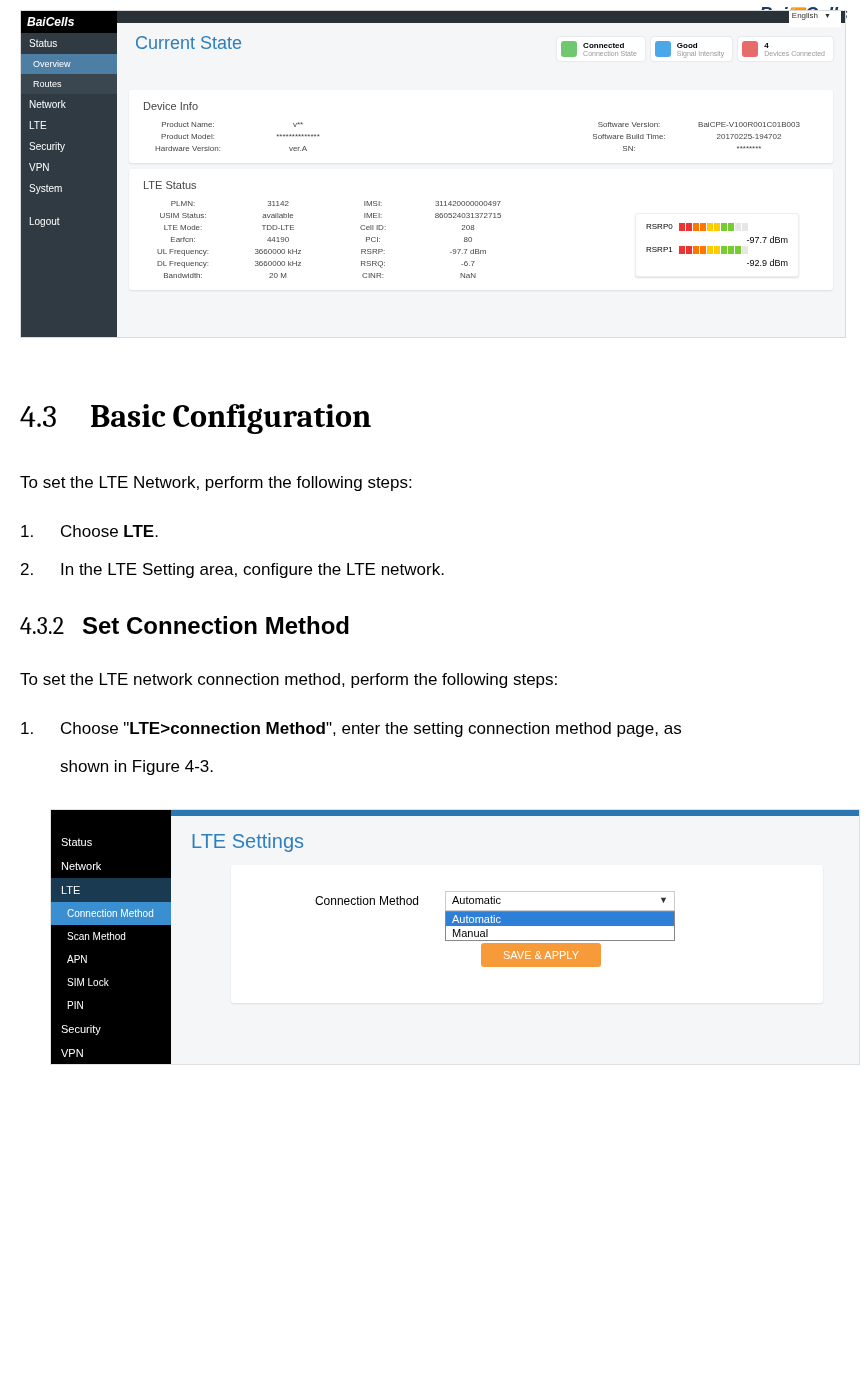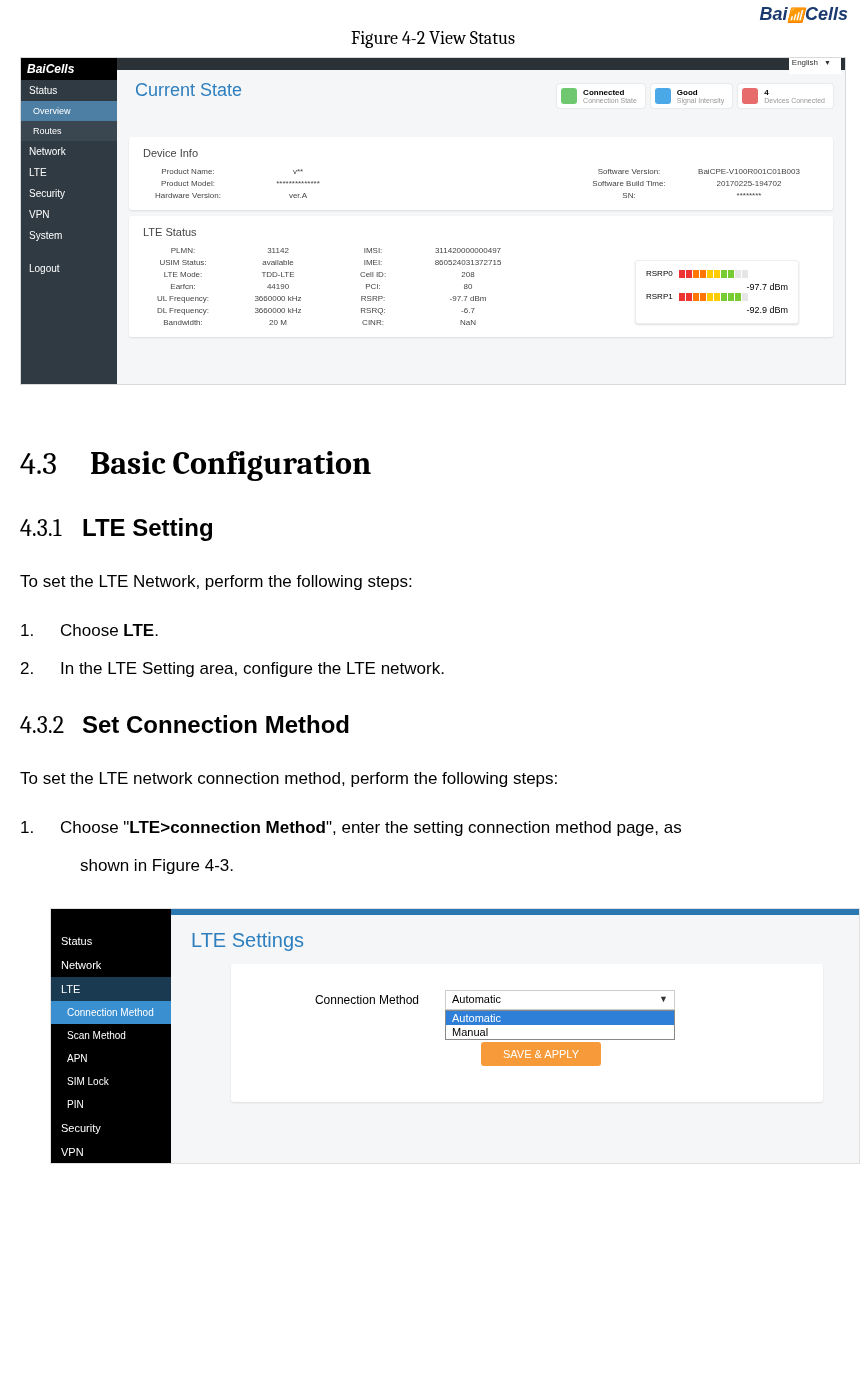--- a/index.html
+++ b/index.html
@@ -49,21 +49,21 @@
   
   .heading-4-3 { font-family: Cambria, serif; font-size: 32px; font-weight: bold; margin: 60px 0 32px 0; }
   .heading-4-3 .num { display:inline-block; width:70px; font-weight:normal;}
   .heading-4-3-1, .heading-4-3-2 { font-family: Arial,sans-serif; font-size: 24px; font-weight: bold; margin: 10px 0 24px 0; }
   .heading-4-3-1 .num, .heading-4-3-2 .num { font-family: Cambria,serif; display:inline-block; width:62px; font-weight:normal;}
   .para { font-size: 17px; line-height: 1.9; margin: 14px 0; }
   .ol { margin: 10px 0 24px 0; }
   .ol .li { font-size: 17px; line-height: 2.2; display:flex; }
   .ol .li .n { width:40px; flex-shrink:0; }
   .ol .li .t { flex:1; }
-  .ol .sub { margin-left: 60px; font-size:17px; line-height:2.2; }
+  .ol .sub { margin-left: 40px; font-size:17px; line-height:2.2; }
   .b { font-weight: bold; }
 
   
   .ss2-wrap { margin: 0 0 0 30px; width: 810px; border:1px solid #e0e0e0; }
   .ss2 { height: 254px; display:flex; overflow:hidden; background:#f5f7f9; }
   .ss2 .sidebar { width:120px; background:#000; color:#fff; font-size:11px; }
   .ss2 .sidebar .brand { padding:0 8px 4px; font-weight:bold; font-style:italic; font-size:14px; color:#fff; background:#000; }
   .ss2 .sidebar .item { padding:6px 10px; background:#000; }
   .ss2 .sidebar .item.lte { background:#1a3a52; }
   .ss2 .sidebar .item.sub { padding-left:16px; background:#000; font-size:10px; }
@@ -83,21 +83,20 @@
   .ss2 .save-row { display:flex; justify-content:center; margin-top:32px;}
   .ss2 .save-btn2 { background:#f79a3a; color:#fff; font-size:11px; padding:6px 22px; border-radius:3px;margin-left:28px; }
 
 </style>
 </head>
 <body>
 
 <div class="page">
   <div class="doc-logo">Bai<span class="wave">📶</span>Cells</div>
 
-  <div class="fig-caption">Figure 4-2 View Status</div>
 
   <div class="screenshot ss1">
     <div class="sidebar">
       <div class="brand">BaiCells</div>
       <div class="item">Status</div>
       <div class="item sub active">Overview</div>
       <div class="item sub" style="background:#3a4750;">Routes</div>
       <div class="item">Network</div>
       <div class="item">LTE</div>
       <div class="item">Security</div>
@@ -222,21 +221,20 @@
             <div class="rsrp-val" style="text-align:right;">-92.9 dBm</div>
           </div>
         </div>
         </div>
       </div>
     </div>
   </div>
 
   <h1 class="heading-4-3"><span class="num">4.3</span><span>Basic Configuration</span></h1>
 
-  <h2 class="heading-4-3-1"><span class="num">4.3.1</span><span>LTE Setting</span></h2>
   <p class="para">To set the LTE Network, perform the following steps:</p>
   <div class="ol">
     <div class="li">
         <span class="n">1.</span>
         <span class="t"><span>Choose </span><span class="b">LTE</span><span>.</span></span>
       </div>
     <div class="li">
         <span class="n">2.</span>
         <span class="t"><span>In the LTE Setting area, configure the LTE network.</span></span>
       </div>

